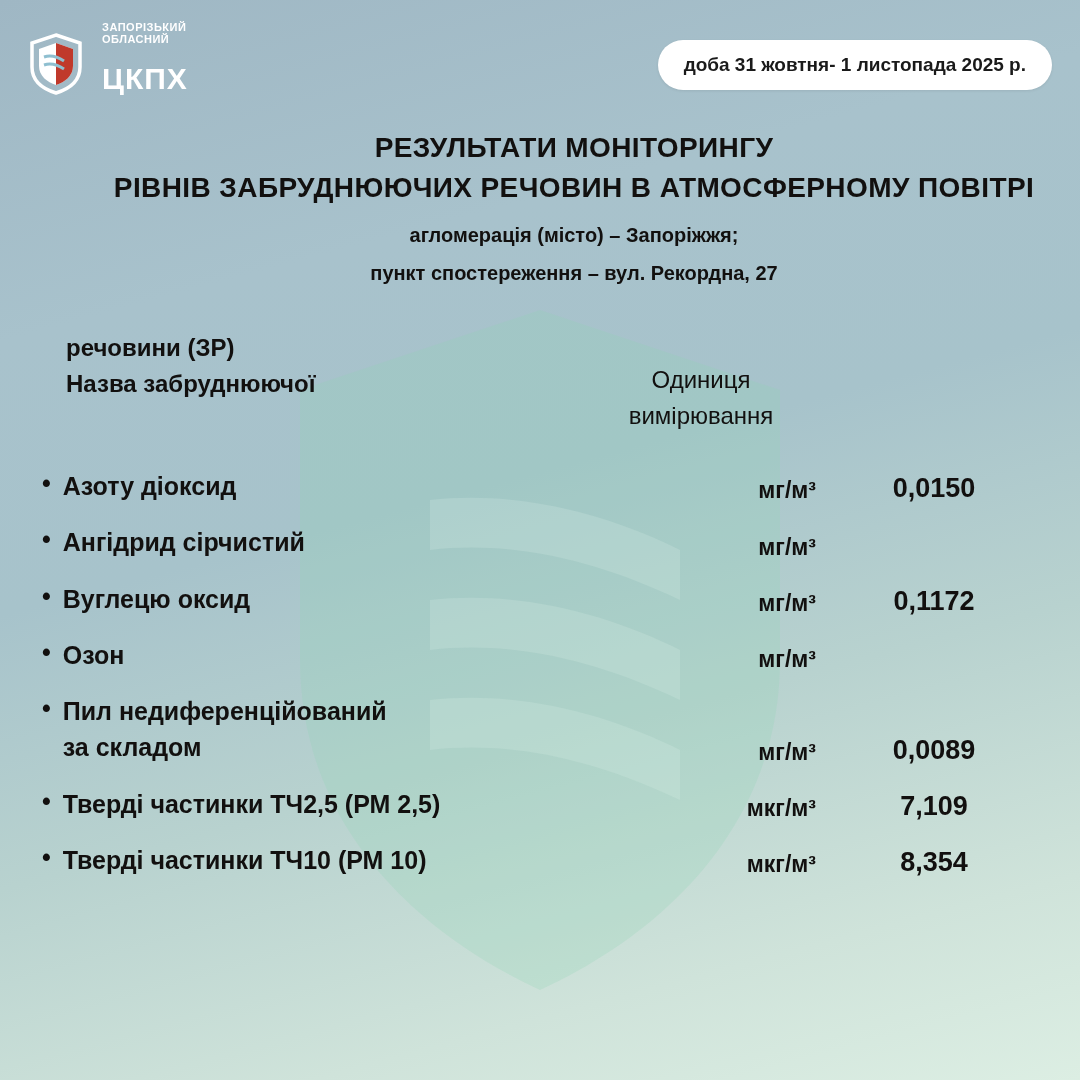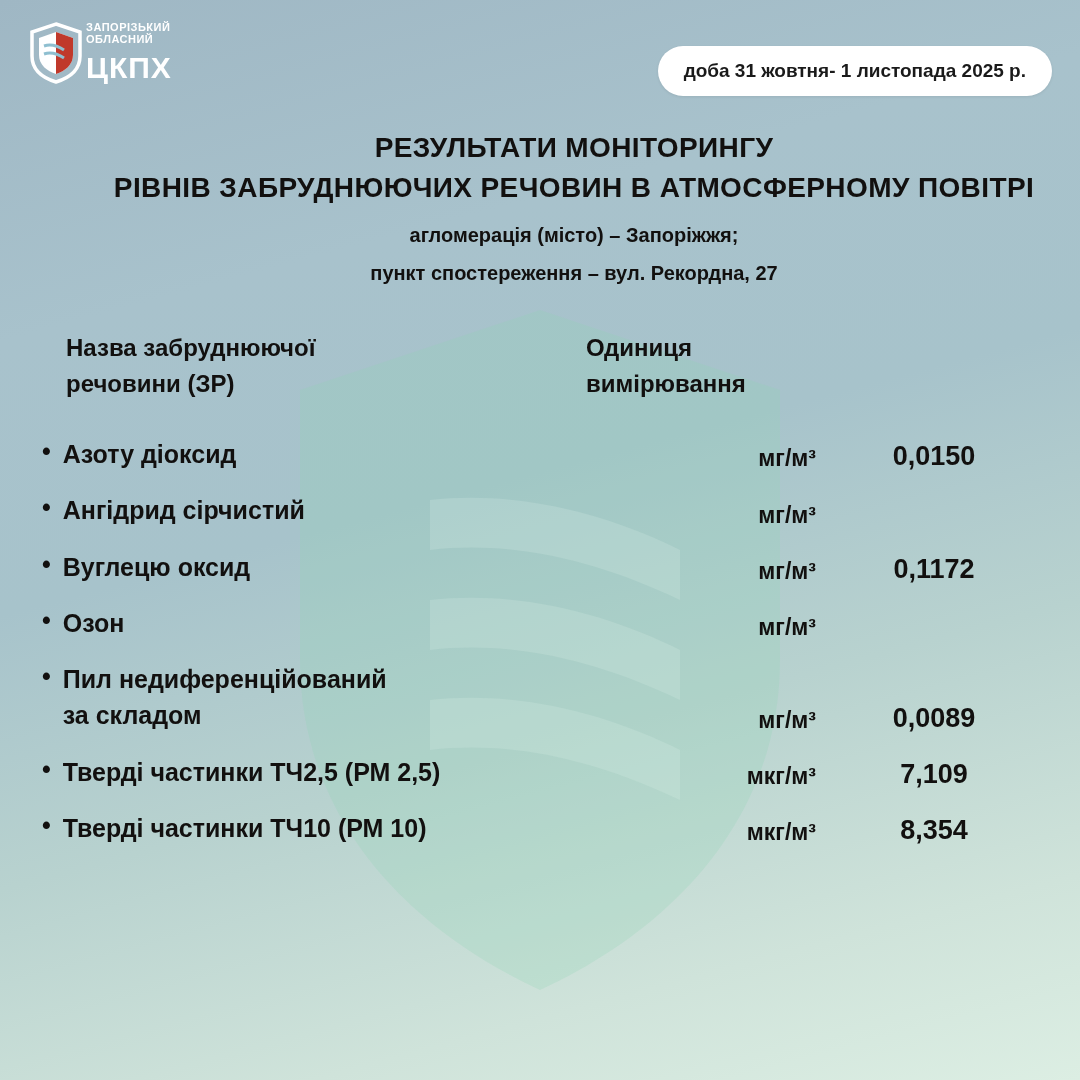--- a/index.html
+++ b/index.html
@@ -28,46 +28,46 @@
     width: 520px;
     height: 700px;
     opacity: 0.45;
     pointer-events: none;
   }
   .logo {
     position: absolute;
     left: 30px;
     top: 22px;
     display: flex;
-    align-items: center;
-    gap: 4px;
+    align-items: flex-end;
+    gap: 20px;
   }
   .logo-mark {
     width: 52px;
     height: 62px;
   }
   .logo-text {
     color: #ffffff;
     line-height: 1.05;
   }
   .logo-text .l1, .logo-text .l2 {
     font-size: 11px;
     font-weight: bold;
     letter-spacing: 0.5px;
   }
   .logo-text .l3 {
     font-size: 30px;
     font-weight: bold;
     letter-spacing: 1px;
-    margin-top: 7px;
+    margin-top: 18px;
   }
   .date-pill {
     position: absolute;
     right: 28px;
-    top: 46px;
+    top: 40px;
     background: #ffffff;
     border-radius: 30px;
     padding: 14px 26px;
     font-size: 19px;
     font-weight: bold;
     color: #1a1a1a;
     box-shadow: 0 1px 3px rgba(0,0,0,0.08);
     white-space: nowrap;
   }
   .title-block {
@@ -104,24 +104,25 @@
     padding: 0 22px 0 66px;
   }
   .th-name {
     width: 520px;
     font-size: 24px;
     font-weight: bold;
     line-height: 1.5;
   }
   .th-unit {
     width: 230px;
-    text-align: left;
+    text-align: center;
     font-size: 24px;
-    font-weight: bold;
-    line-height: 1.5;
+    font-weight: normal;
+    line-height: 1.5;
+    margin-top: 32px;
   }
   .th-val {
     width: 250px;
     text-align: center;
     font-size: 24px;
     font-weight: bold;
     line-height: 1.5;
   }
   .rows {
     margin-top: 34px;
@@ -195,22 +196,22 @@
   <div class="title-block">
     <div class="title-line">РЕЗУЛЬТАТИ МОНІТОРИНГУ</div>
     <div class="title-line">РІВНІВ ЗАБРУДНЮЮЧИХ РЕЧОВИН В АТМОСФЕРНОМУ ПОВІТРІ</div>
     <div class="subtitle-line">агломерація (місто) – Запоріжжя;</div>
     <div class="subtitle-line" style="margin-top:8px">пункт спостереження – вул. Рекордна, 27</div>
   </div>
 
   <div class="table">
     <div class="thead">
       <div class="th-name">
+        <div>речовини (ЗР)</div>
         <div>Назва забруднюючої</div>
-        <div>речовини (ЗР)</div>
       </div>
       <div class="th-unit">
         <div>Одиниця</div>
         <div>вимірювання</div>
       </div>
     </div>
 
     <div class="rows">
 
       <div class="row">

